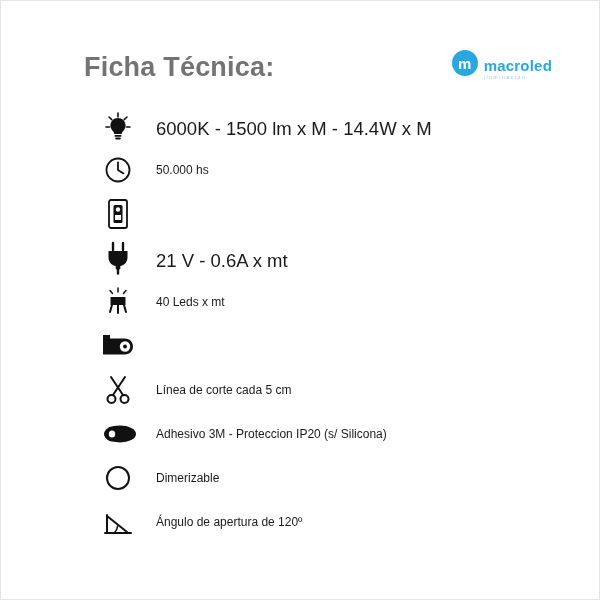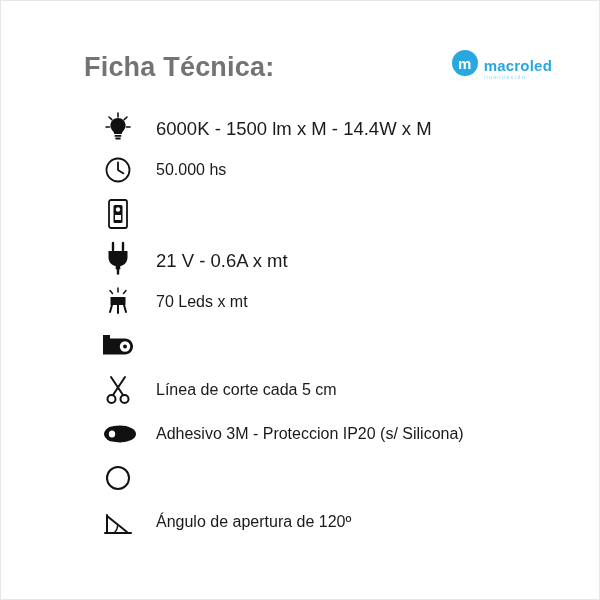--- a/index.html
+++ b/index.html
@@ -85,21 +85,21 @@
   .spec-icon {
     width: 44px;
     min-width: 44px;
     height: 40px;
     display: flex;
     align-items: center;
     justify-content: center;
     color: #111111;
   }
   .spec-text {
-    font-size: 16px;
+    font-size: 12px;
     color: #1a1a1a;
     white-space: nowrap;
     padding-left: 16px;
   }
   .spec-row.big .spec-text { font-size: 18.5px; margin-top: 6px; }
   svg { display: block; }
 </style>
 </head>
 <body>
 
@@ -175,21 +175,21 @@
       <svg width="30" height="32" viewBox="0 0 30 32">
         <g stroke="#111" stroke-width="1.5" stroke-linecap="round">
           <line x1="15" y1="2" x2="15" y2="6"></line>
           <line x1="7" y1="4.5" x2="9.5" y2="7.5"></line>
           <line x1="23" y1="4.5" x2="20.5" y2="7.5"></line>
         </g>
         <path d="M7.5 11h15v8h-15z" fill="#111"></path>
         <path d="M9 19l-2 7M21 19l2 7M15 19v8" stroke="#111" stroke-width="2" stroke-linecap="round" fill="none"></path>
       </svg>
     </span>
-    <span class="spec-text">70 Leds x mt</span>
+    <span class="spec-text">40 Leds x mt</span>
   </div>
 
   <div class="spec-row">
     <span class="spec-icon">
       <svg width="34" height="28" viewBox="0 0 34 28">
         <path d="M2 6.5h22c4.4 0 8 3.6 8 8s-3.6 8-8 8H2z" fill="#111"></path>
         <circle cx="24" cy="14.5" r="5.2" fill="#fff"></circle>
         <circle cx="24" cy="14.5" r="2" fill="#111"></circle>
         <rect x="2" y="3" width="7" height="5" fill="#111"></rect>
       </svg>
@@ -221,20 +221,21 @@
     <span class="spec-text">Adhesivo 3M -  Proteccion IP20 (s/ Silicona)</span>
   </div>
 
   <div class="spec-row">
     <span class="spec-icon">
       <svg width="28" height="28" viewBox="0 0 28 28">
         <circle cx="14" cy="14" r="11" fill="none" stroke="#111" stroke-width="2"></circle>
         <path d="M14 5.5a8.5 8.5 0 0 1 0 17 5.5 5.5 0 0 0 0-17z" fill="#111"></path>
       </svg>
     </span>
+    <span class="spec-text">Dimerizable</span>
   </div>
 
   <div class="spec-row">
     <span class="spec-icon">
       <svg width="32" height="30" viewBox="0 0 32 30">
         <path d="M3 26h26" stroke="#111" stroke-width="2" stroke-linecap="round"></path>
         <path d="M5 26V8" stroke="#111" stroke-width="2" stroke-linecap="round"></path>
         <path d="M5 9l20 16" stroke="#111" stroke-width="2" stroke-linecap="round"></path>
         <path d="M12 26a10 10 0 0 0 3.5-7.5" fill="none" stroke="#111" stroke-width="1.5"></path>
       </svg>

